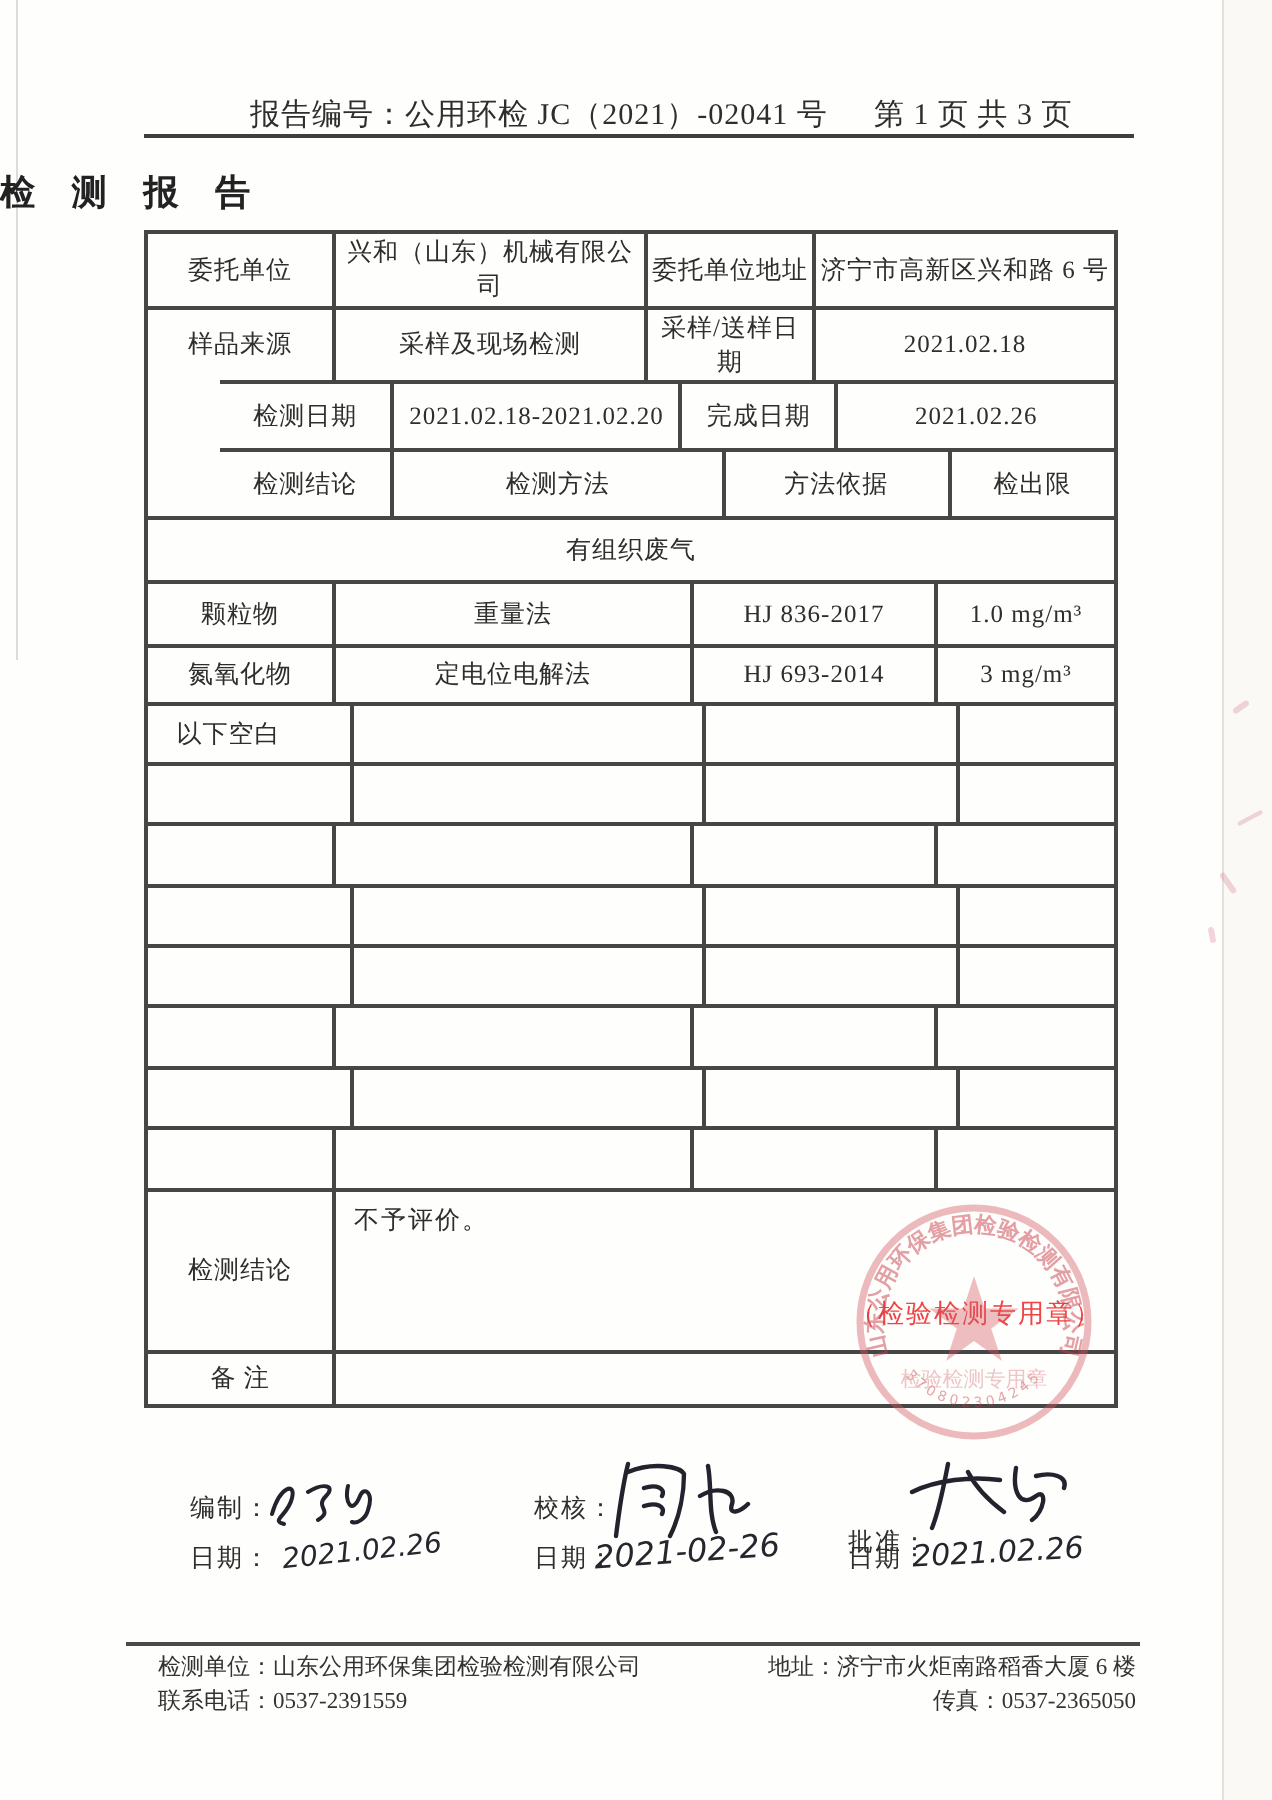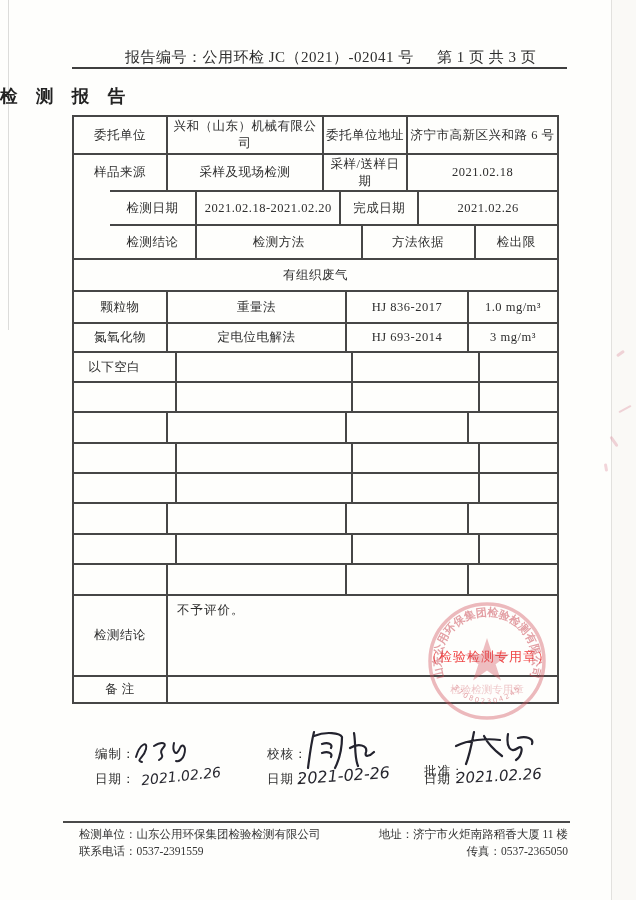--- a/index.html
+++ b/index.html
@@ -209,21 +209,21 @@
   <span class="so-label" style="left:424px;top:771px;">日期：</span>
   <svg class="sig" style="left:452px;top:730px;" width="88" height="40" viewBox="0 0 88 40">
     <path d="M4,16 C16,10 34,8 48,10 M22,2 C20,12 18,24 14,34 M32,6 C36,14 42,20 50,26 M56,4 C54,16 58,24 66,18 C72,14 70,26 64,30 M66,8 C74,6 82,8 80,14" fill="none" stroke="#23232e" stroke-width="2.2" stroke-linecap="round"></path>
   </svg>
   <span class="hand" style="left:456px;top:767px;font-size:15px;transform:rotate(-3deg);">2021.02.26</span>
 
   <div class="ftr-line"></div>
   <div class="ftr">
     <div class="ftr-row">
       <span>检测单位：山东公用环保集团检验检测有限公司</span>
-      <span>地址：济宁市火炬南路稻香大厦 11 楼</span>
+      <span>地址：济宁市火炬南路稻香大厦 6 楼</span>
     </div>
     <div class="ftr-row">
       <span>联系电话：0537-2391559</span>
       <span>传真：0537-2365050</span>
     </div>
   </div>
 
 </div>
 
 </body></html>

